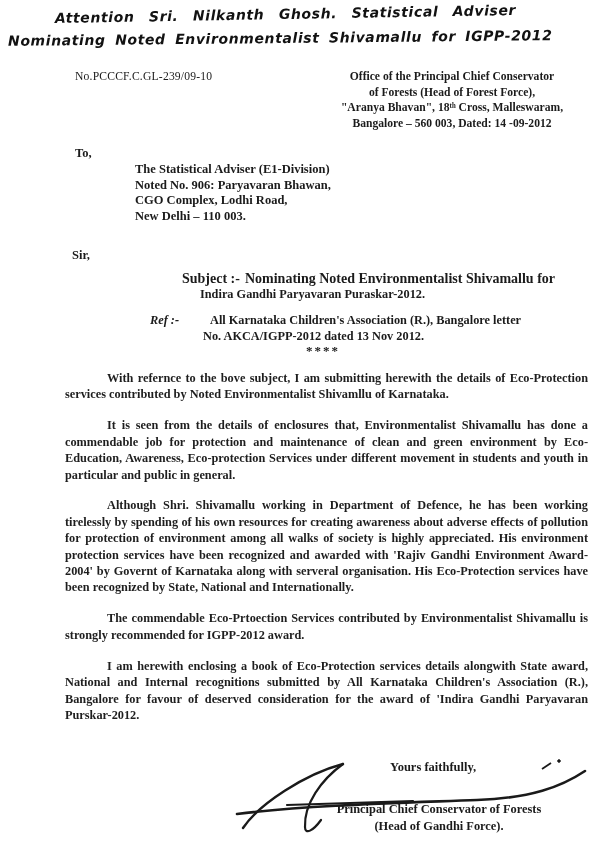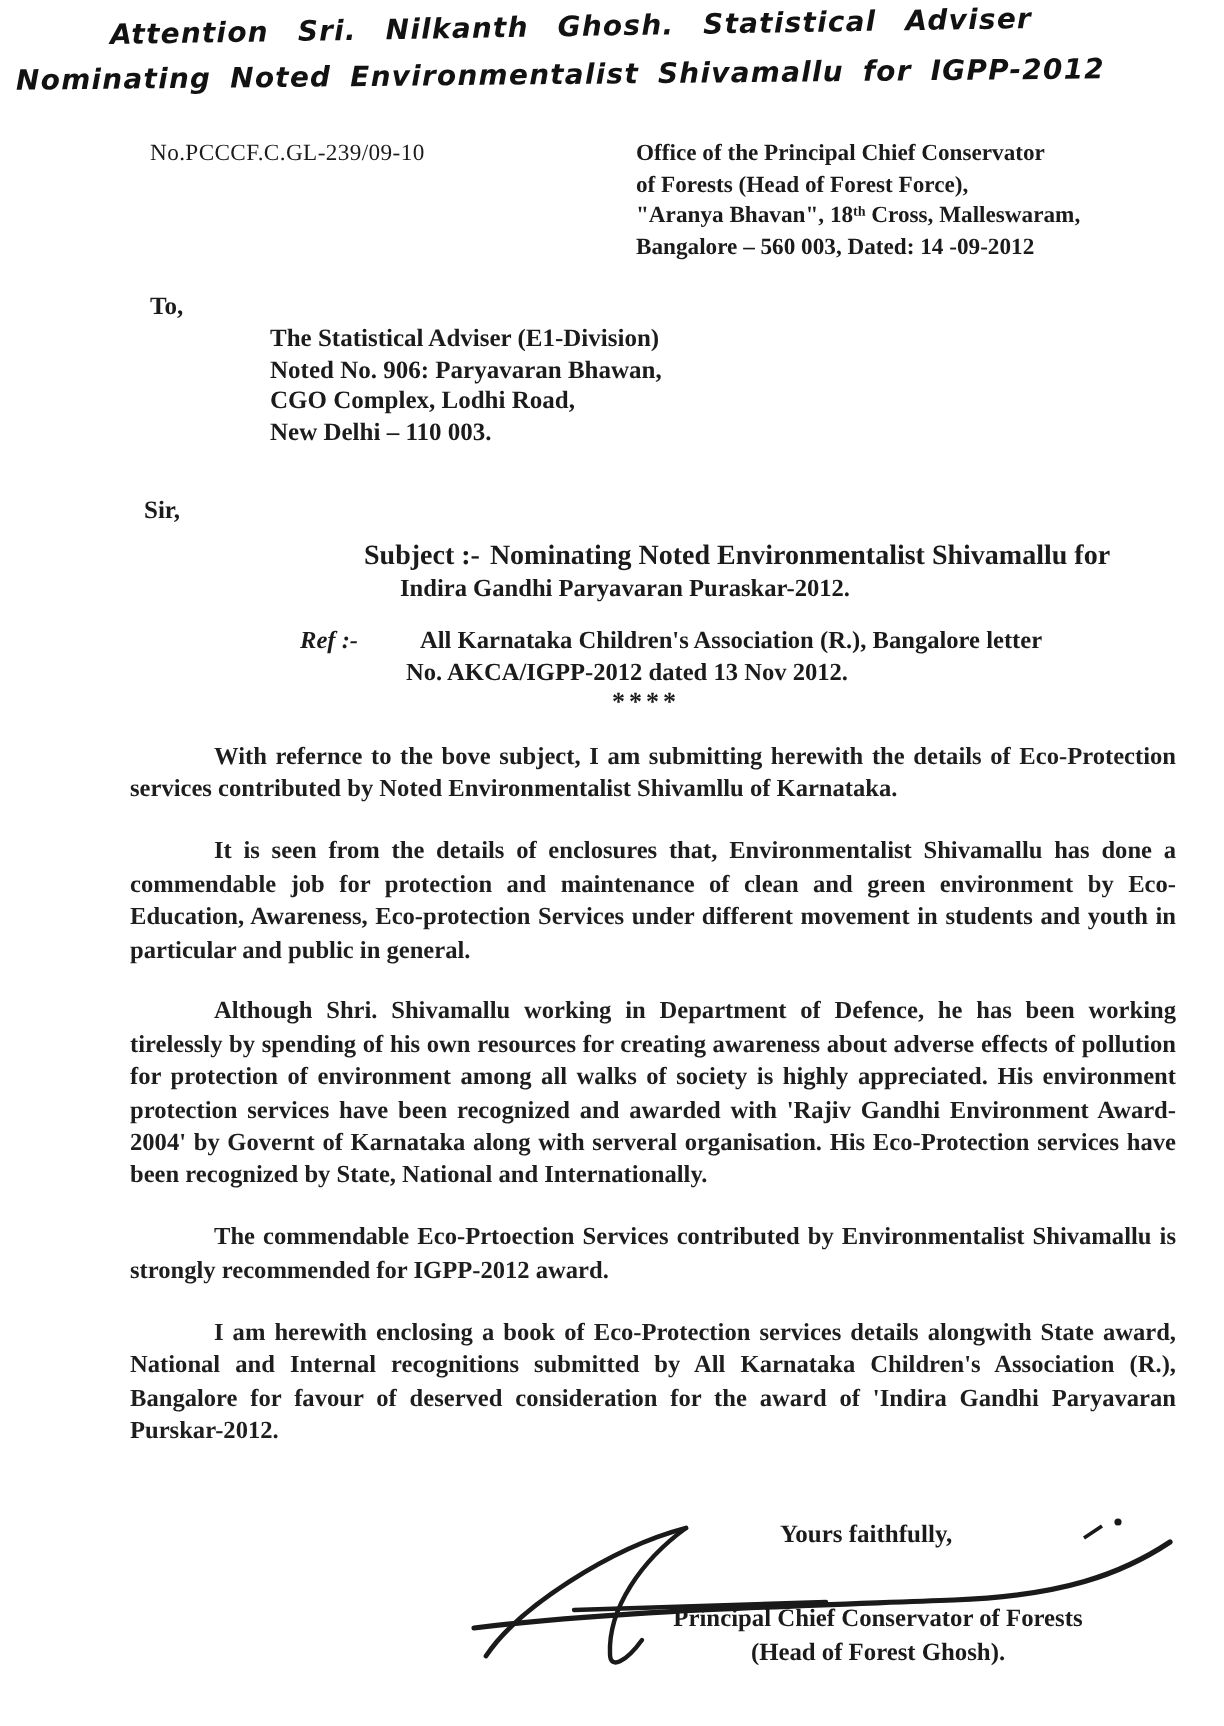--- a/index.html
+++ b/index.html
@@ -17,21 +17,21 @@
   }
   .hw1 { position:absolute; left:55px; top:6px; word-spacing:9px; transform:rotate(-1deg); }
   .hw2 { position:absolute; left:8px; top:30px; word-spacing:4px; transform:rotate(-0.6deg); }
   
   .refno {
     position:absolute; left:75px; top:70px;
     font-size:11.6px; font-weight:normal; letter-spacing:.2px;
   }
   .office {
     position:absolute; right:26px; top:69px; width:268px;
-    text-align:left; font-size:11.6px; font-weight:bold; line-height:15.5px;
+    text-align:center; font-size:11.6px; font-weight:bold; line-height:15.5px;
   }
   
   .to  { position:absolute; left:75px; top:146px; font-size:12.5px; font-weight:bold; }
   .addr{ position:absolute; left:135px; top:162px; font-size:12.5px; font-weight:bold; line-height:15.7px; }
   .sir { position:absolute; left:72px; top:248px; font-size:12.5px; font-weight:bold; }
   
   .subject1 { position:absolute; left:162px; top:271px; font-size:14px; font-weight:bold; white-space:nowrap;margin-left:20px; }
   .subject1 .lbl { margin-right:5px; }
   .subject2 { position:absolute; left:200px; top:287px; font-size:12.3px; font-weight:bold; }
   .ref1 { position:absolute; left:150px; top:313px; font-size:12.3px; font-weight:bold; white-space:nowrap; }
@@ -113,16 +113,16 @@
     <path d="M62 49 L188 45" stroke-width="2.2"></path>
   </svg>
 
   <svg class="tick" width="30" height="16" viewBox="0 0 30 16" aria-hidden="true">
     <path d="M4 12 L13 6" stroke-width="1.8" fill="none"></path>
     <circle cx="21" cy="4" r="1.3" stroke="none"></circle>
   </svg>
 
   <div class="signer">
     <div>Principal Chief Conservator of Forests</div>
-    <div>(Head of Forest Ghosh).</div>
+    <div>(Head of Gandhi Force).</div>
   </div>
 
 </div>
 
 </body></html>

